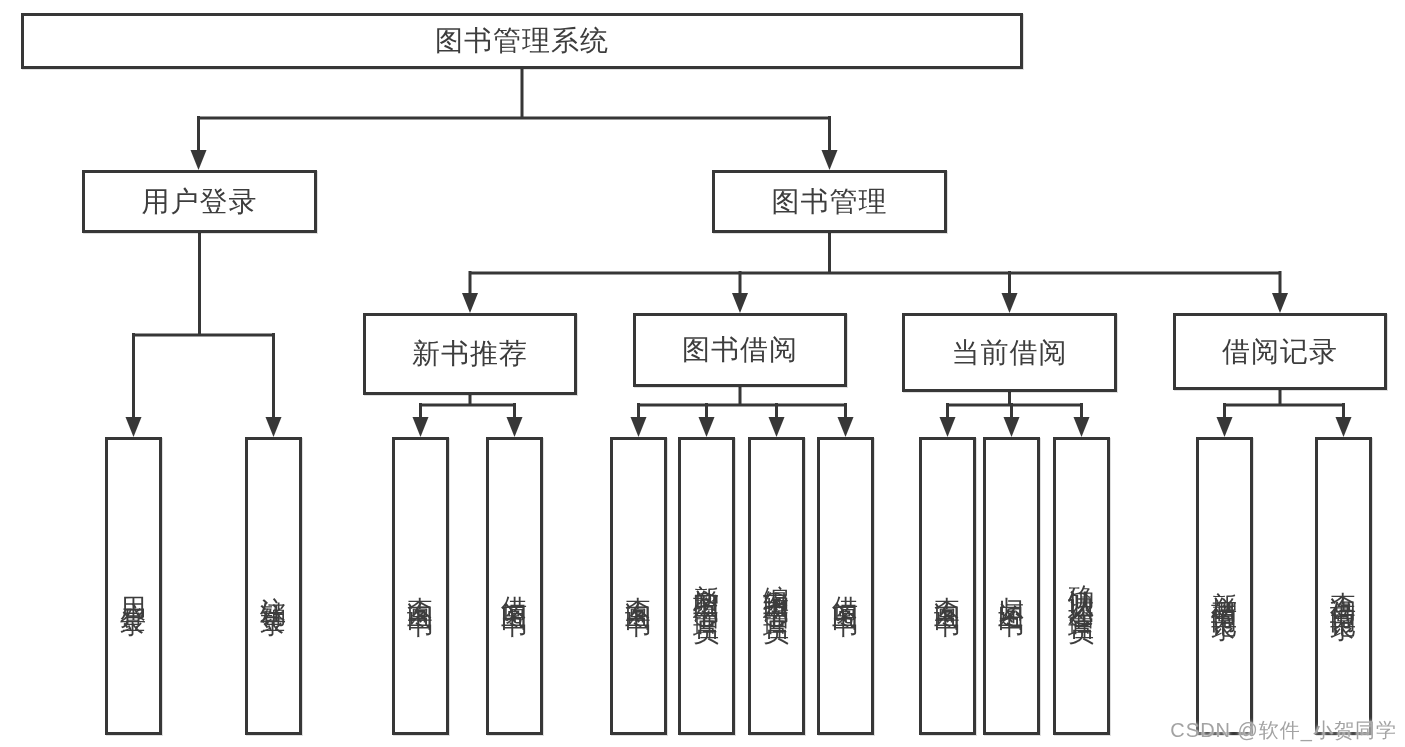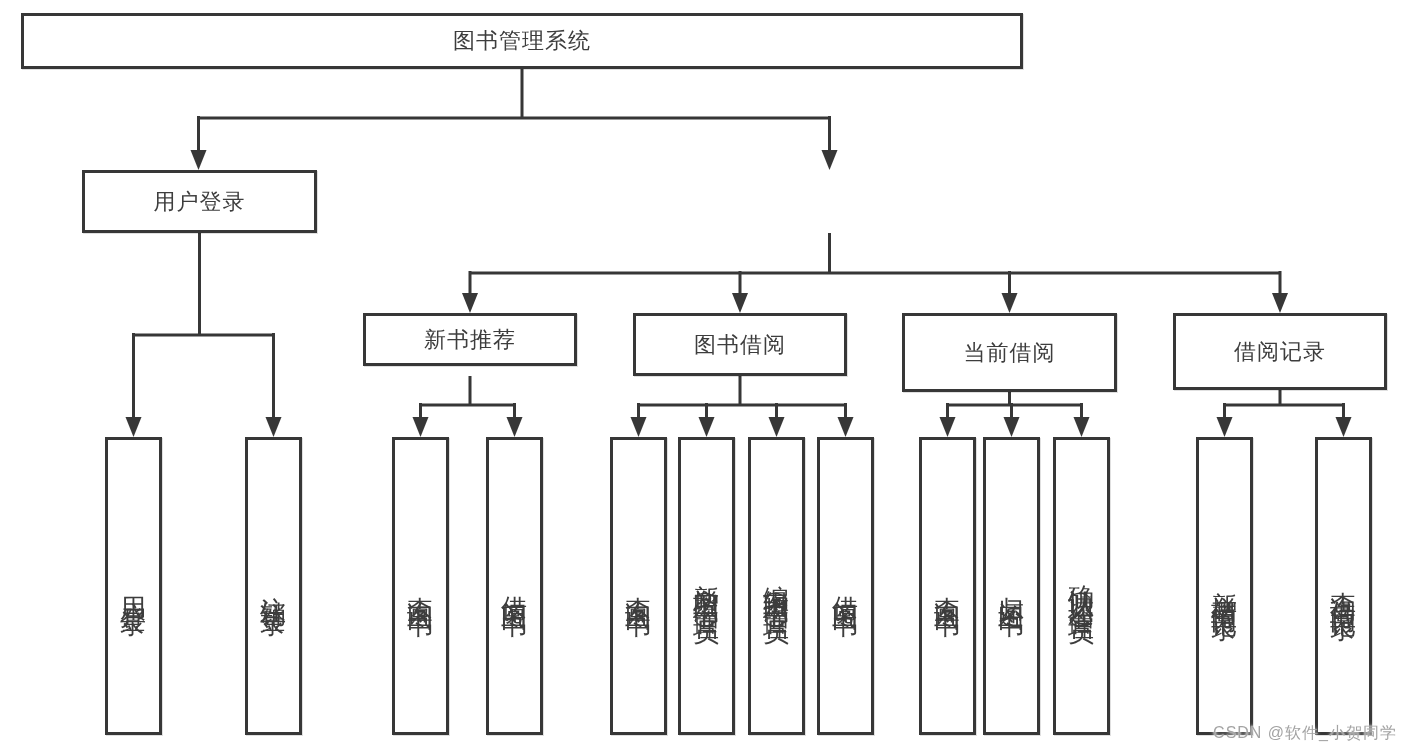--- a/index.html
+++ b/index.html
@@ -13,33 +13,33 @@
   .wires{position:absolute;left:0;top:0;width:1405px;height:747px;}
   .node{
     position:absolute;
     background:#ffffff;
     border:3px solid #373737;
     box-sizing:border-box;
     display:flex;align-items:center;justify-content:center;
     color:#3d3d3d;
     box-shadow:1px 1px 0 rgba(0,0,0,0.12);
   }
-  .node.h{font-size:22px;letter-spacing:1px;}
+  .node.h{font-size:28px;letter-spacing:1px;}
   .node.leaf span{
     writing-mode:vertical-rl;
     text-orientation:mixed;
     font-size:26px;
     line-height:1;
     letter-spacing:5px;
     color:#3d3d3d;
   }
   .watermark{
     position:absolute;
     right:8px;bottom:3px;
-    font-size:16px;
+    font-size:20px;
     color:#a3a3a3;
     letter-spacing:1px;
     text-shadow:0 0 2px #ffffff,0 0 4px #ffffff;
     white-space:nowrap;
   }
 </style>
 </head>
 <body>
 
 <div class="stage">
@@ -81,25 +81,28 @@
     </g>
   </svg>
 
   <div class="node h" style="left:21px;top:13px;width:1002px;height:56px">
     <span>图书管理系统</span>
   </div>
 
   <div class="node h" style="left:82px;top:170px;width:235px;height:63px">
     <span>用户登录</span>
   </div>
+  <div class="node h" style="left:712px;top:170px;width:235px;height:63px">
+    <span>图书管理</span>
+  </div>
 
-  <div class="node h" style="left:363px;top:313px;width:214px;height:53px">
+  <div class="node h" style="left:363px;top:313px;width:214px;height:82px">
     <span>新书推荐</span>
   </div>
-  <div class="node h" style="left:633px;top:313px;width:214px;height:63px">
+  <div class="node h" style="left:633px;top:313px;width:214px;height:74px">
     <span>图书借阅</span>
   </div>
   <div class="node h" style="left:902px;top:313px;width:215px;height:79px">
     <span>当前借阅</span>
   </div>
   <div class="node h" style="left:1173px;top:313px;width:214px;height:77px">
     <span>借阅记录</span>
   </div>
 
   <div class="node leaf" style="left:105px;top:437px;width:57px;height:298px">

